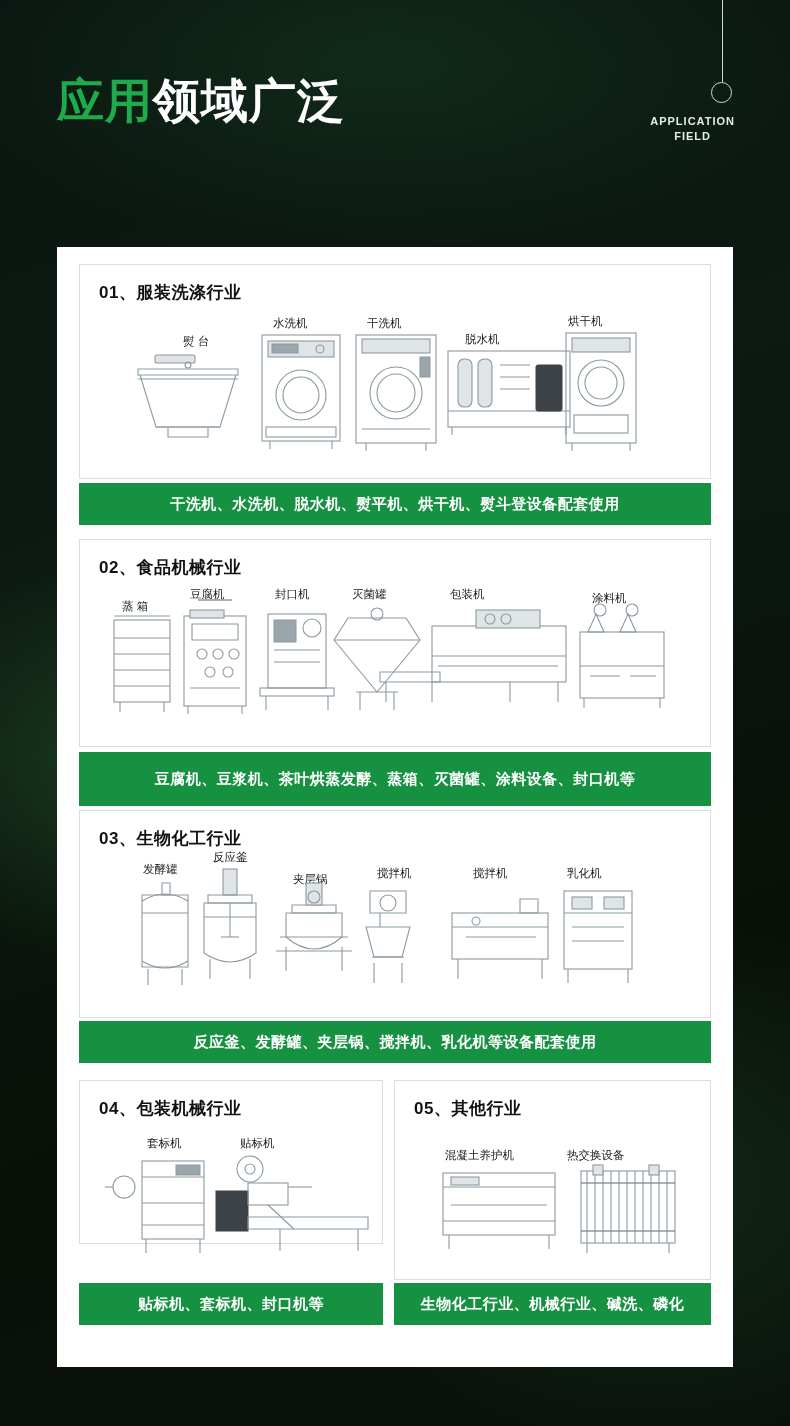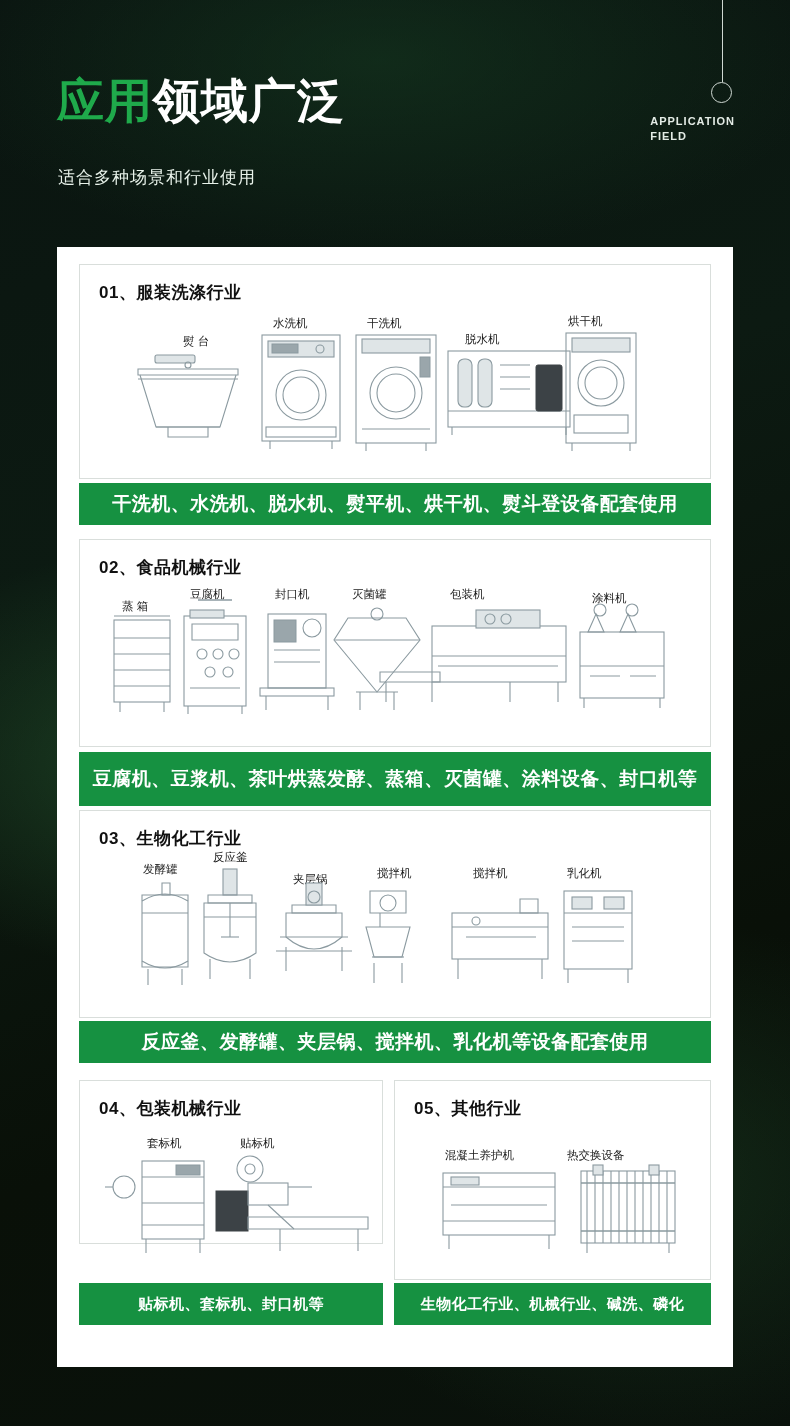--- a/index.html
+++ b/index.html
@@ -48,21 +48,21 @@
   .header-dot {
     position: absolute;
     left: 711px; top: 82px;
     width: 21px; height: 21px;
     border: 1px solid #cfd8d2;
     border-radius: 50%;
   }
   .header-en {
     position: absolute;
     right: 55px; top: 114px;
-    text-align: left;
+    text-align: center;
     font-size: 11px;
     letter-spacing: 1px;
     color: #e4ece6;
     line-height: 1.35;
     font-weight: bold;
   }
 
   
   .panel {
     position: absolute;
@@ -89,21 +89,21 @@
   .card-illus { position: absolute; left: 0; right: 0; }
   .card-illus svg { display: block; }
 
   .banner {
     position: absolute;
     background: #169141;
     display: flex;
     align-items: center;
     justify-content: center;
     color: #ffffff;
-    font-size: 19px;
+    font-size: 15px;
     font-weight: bold;
     letter-spacing: 0.5px;
     white-space: nowrap;
   }
   .banner.small { font-size: 15px; }
 
   
   #card1 { left: 79px; top: 264px; width: 632px; height: 215px; }
   #banner1 { left: 79px; top: 483px; width: 632px; height: 42px; }
 
@@ -131,21 +131,20 @@
   .filld { fill: #9aa6ab; stroke: #8b9aa0; stroke-width: 1; }
   .filldk { fill: #3c4246; stroke: #3c4246; stroke-width: 1; }
 </style>
 </head>
 <body>
 
 <div class="header">
   <div class="title">
     <span class="accent">应用</span><span>领域广泛</span>
   </div>
-  <div class="subtitle">适合多种场景和行业使用</div>
   <div class="header-line"></div>
   <div class="header-dot"></div>
   <div class="header-en">
     <div>APPLICATION</div>
     <div>FIELD</div>
   </div>
 </div>
 
 <div class="panel"></div>
 

